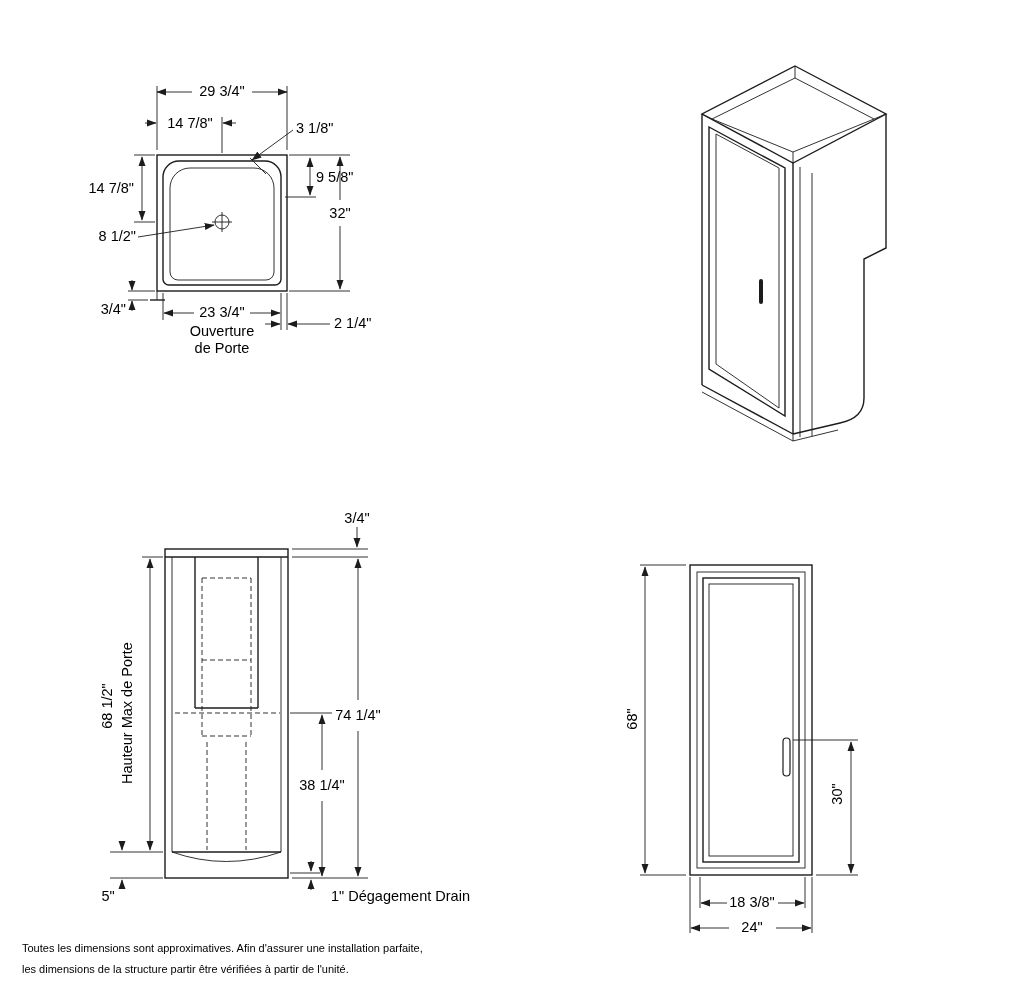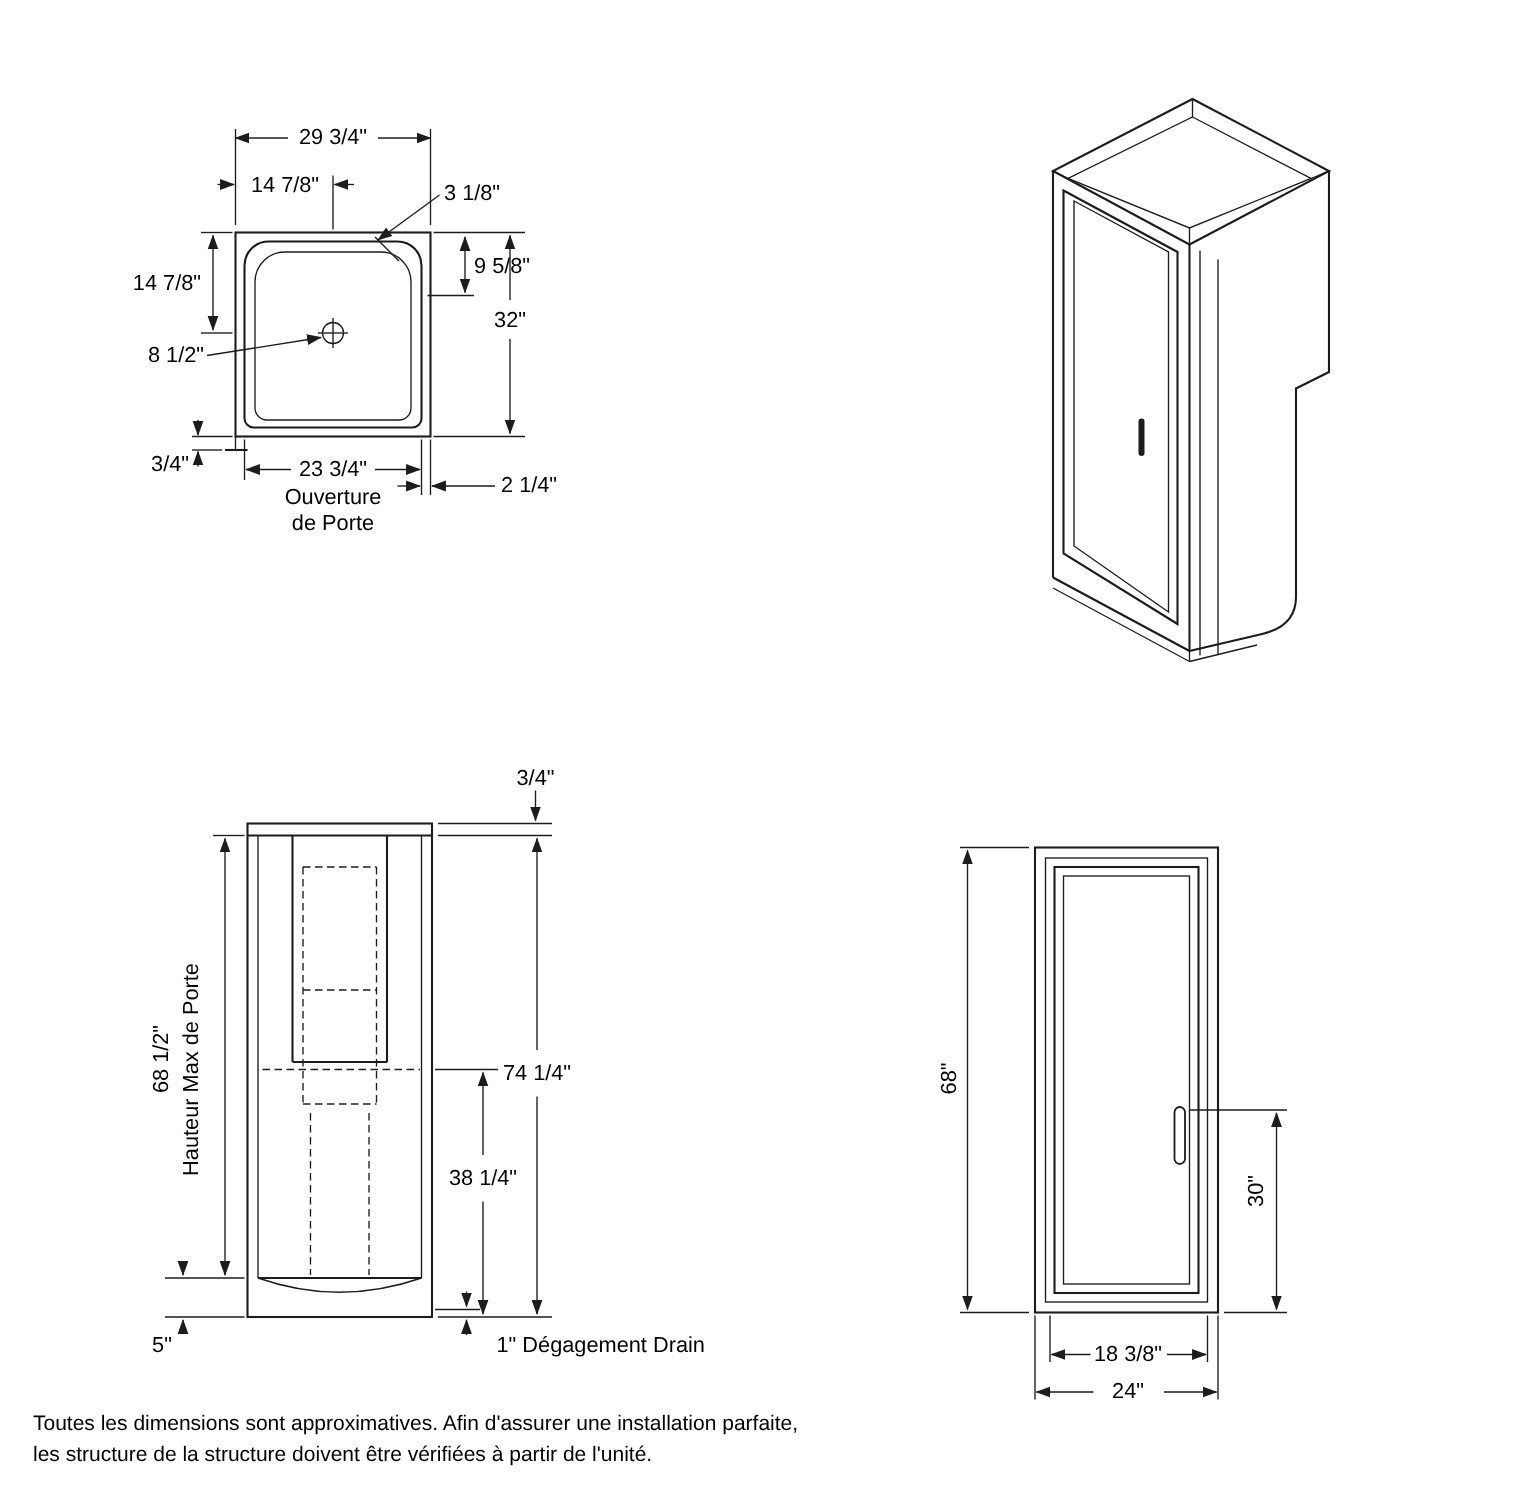--- a/index.html
+++ b/index.html
@@ -6,21 +6,21 @@
   .page{position:relative;width:1024px;height:1007px;background:#fff;overflow:hidden;
         font-family:"Liberation Sans",sans-serif}
   svg{position:absolute;left:0;top:0}
   .o{fill:none;stroke:#1c1c1c;stroke-width:1.4}
   .t{fill:none;stroke:#1c1c1c;stroke-width:0.9}
   .d{stroke-dasharray:5 3}
   .dim{fill:none;stroke:#1c1c1c;stroke-width:0.9}
   text{font-family:"Liberation Sans",sans-serif;font-size:14.5px;fill:#000}
   .hnd{stroke:#1c1c1c;stroke-width:4;stroke-linecap:round}
   .handle-rect{fill:#fff;stroke:#1c1c1c;stroke-width:1.2}
-  .footnote{position:absolute;left:22px;top:938px;font-size:14px;line-height:21px;color:#000}
+  .footnote{position:absolute;left:22px;top:938px;font-size:11px;line-height:21px;color:#000}
 </style>
 </head>
 <body>
 
 <div class="page">
 <svg width="1024" height="1007" viewBox="0 0 1024 1007">
   <defs>
     <marker id="arr" viewBox="0 0 10 10" refX="9.3" refY="5" markerWidth="10" markerHeight="10" orient="auto-start-reverse" markerUnits="userSpaceOnUse">
       <path d="M0,1.4 L10,5 L0,8.6 Z" fill="#1c1c1c"></path>
     </marker>
@@ -188,15 +188,15 @@
     <line class="dim" x1="690" y1="877" x2="690" y2="933"></line>
     <line class="dim" x1="812" y1="877" x2="812" y2="933"></line>
     <line class="dim" x1="729" y1="928" x2="691" y2="928" marker-end="url(#arr)"></line>
     <line class="dim" x1="776" y1="928" x2="811" y2="928" marker-end="url(#arr)"></line>
     <text x="752" y="932" text-anchor="middle">24"</text>
   </g>
 </svg>
 
 <div class="footnote">
   <div>Toutes les dimensions sont approximatives. Afin d'assurer une installation parfaite,</div>
-  <div>les structure de la structure doivent être vérifiées à partir de l'unité.</div>
+  <div>les dimensions de la structure partir être vérifiées à partir de l'unité.</div>
 </div>
 </div>
 
 </body></html>

